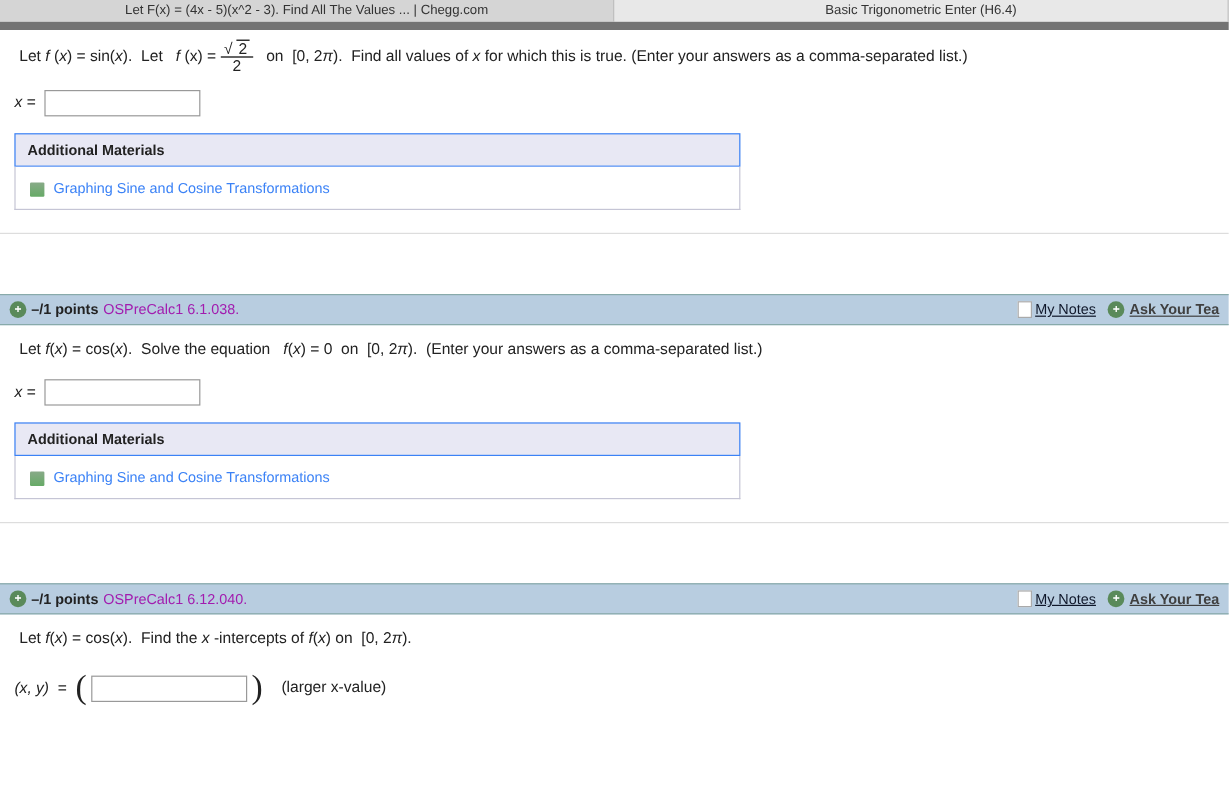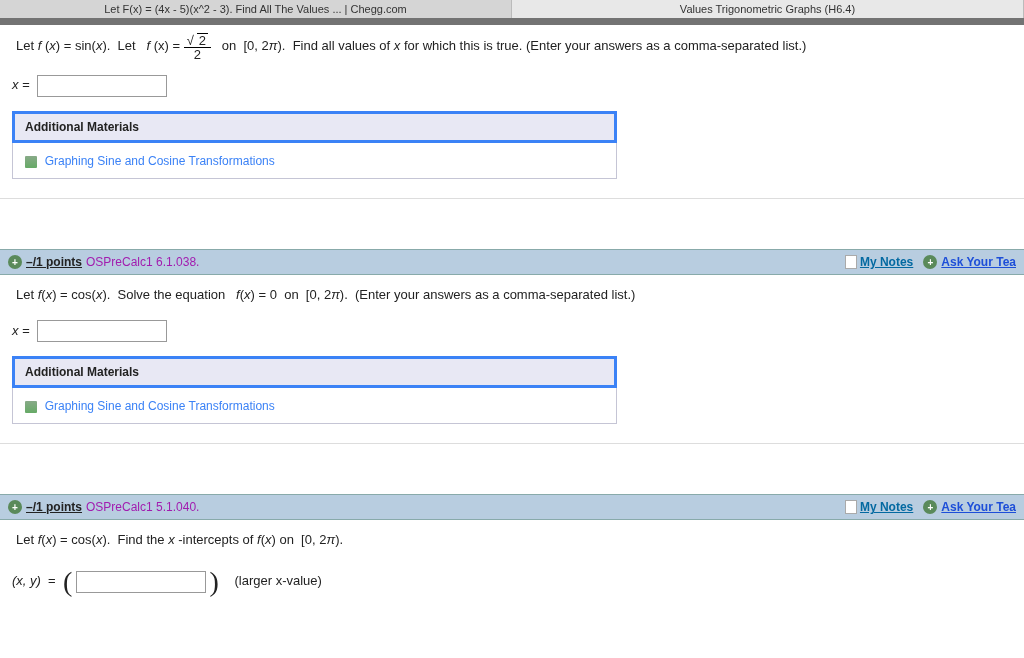--- a/index.html
+++ b/index.html
@@ -12,42 +12,42 @@
 .italic { font-style: italic; }
 .frac { display: inline-block; vertical-align: middle; text-align: center; line-height: 1; }
 .frac .num { display: block; border-bottom: 1px solid #000; padding: 0 3px; }
 .frac .den { display: block; padding: 0 3px; }
 .sqrt { display: inline-block; border-top: 1px solid #000; padding: 0 2px; position: relative; }
 .sqrt::before { content: "√"; position: absolute; left: -10px; top: 0; }
 .answer-row { padding: 6px 12px 14px 12px; }
 .answer-row .var { font-style: italic; margin-right: 4px; }
 .ans-input { border: 1px solid #999; height: 22px; width: 130px; padding: 2px 4px; background: #fff; vertical-align: middle; }
 .materials { width: 605px; margin: 0 0 10px 12px; }
-.mat-header { background: #e8e8f4; border: 3px solid #3b82f6; padding: 6px 10px; font-weight: bold; font-size: 12px; }
+.mat-header { background: #e8e8f4; border: 1px solid #3b82f6; padding: 6px 10px; font-weight: bold; font-size: 12px; }
 .mat-body { border: 1px solid #c5c5d5; border-top: none; padding: 10px 12px; background: #fff; }
 .mat-link { color: #3b82f6; text-decoration: none; font-size: 12px; }
 .book-icon { display: inline-block; width: 12px; height: 12px; background: linear-gradient(#8a8, #6a6); margin-right: 4px; vertical-align: middle; border-radius: 1px; }
 .points-bar { background: #b8cde0; border-top: 1px solid #8aa; border-bottom: 1px solid #8aa; padding: 5px 8px; display: flex; align-items: center; font-size: 12px; }
 .plus-icon { display: inline-flex; width: 14px; height: 14px; border-radius: 50%; background: #5a8a5a; color: #fff; align-items: center; justify-content: center; font-size: 10px; font-weight: bold; margin-right: 4px; }
-.points-text { font-weight: bold; margin-right: 4px; text-decoration: underline; }
+.points-text { font-weight: bold; margin-right: 4px; }
 .source { color: #a21caf; }
 .spacer { flex: 1; }
 .note-icon { display: inline-block; width: 12px; height: 14px; background: #fff; border: 1px solid #aaa; margin-right: 3px; vertical-align: middle; }
-.my-notes { color: #0369a1; font-weight: bold; margin-right: 10px; }
-.ask-link { color: #1d4ed8; font-weight: bold; }
+.my-notes { color: #0f172a; font-weight: normal; margin-right: 10px; }
+.ask-link { color: #404040; font-weight: bold; }
 .paren { font-size: 28px; vertical-align: middle; font-family: 'Times New Roman', serif; }
 .after-text { margin-left: 12px; }
 .end-pad { height: 10px; border-bottom: 1px solid #ddd; }
 </style>
 </head>
 <body>
 
 <div class="tabs">
   <div class="tab inactive">Let F(x) = (4x - 5)(x^2 - 3). Find All The Values ... | Chegg.com</div>
-  <div class="tab">Values Trigonometric Graphs (H6.4)</div>
+  <div class="tab">Basic Trigonometric Enter (H6.4)</div>
 </div>
 
 <div class="question-block">
   <div class="q-text">
     <span>Let  </span>
     <span class="italic">f</span>
     <span>(</span><span class="italic">x</span><span>) = sin(</span><span class="italic">x</span><span>).&nbsp;&nbsp;Let&nbsp;&nbsp;</span>
     <span class="italic">f</span>
     <span>(x) = </span>
     <span class="frac">
@@ -99,21 +99,21 @@
       <a href="#" class="mat-link">Graphing Sine and Cosine Transformations</a>
     </div>
   </div>
   <div class="end-pad"></div>
 </div>
 
 <div class="question-block">
   <div class="points-bar">
     <span class="plus-icon">+</span>
     <span class="points-text">–/1 points</span>
-    <span class="source">OSPreCalc1 5.1.040.</span>
+    <span class="source">OSPreCalc1 6.12.040.</span>
     <span class="spacer"></span>
     <span class="note-icon"></span>
     <a href="#" class="my-notes">My Notes</a>
     <span class="plus-icon">+</span>
     <a href="#" class="ask-link">Ask Your Tea</a>
   </div>
   <div class="q-text">
     <span>Let  </span>
     <span class="italic">f</span><span>(</span><span class="italic">x</span><span>) = cos(</span><span class="italic">x</span><span>).&nbsp;&nbsp;Find the </span>
     <span class="italic">x</span>

